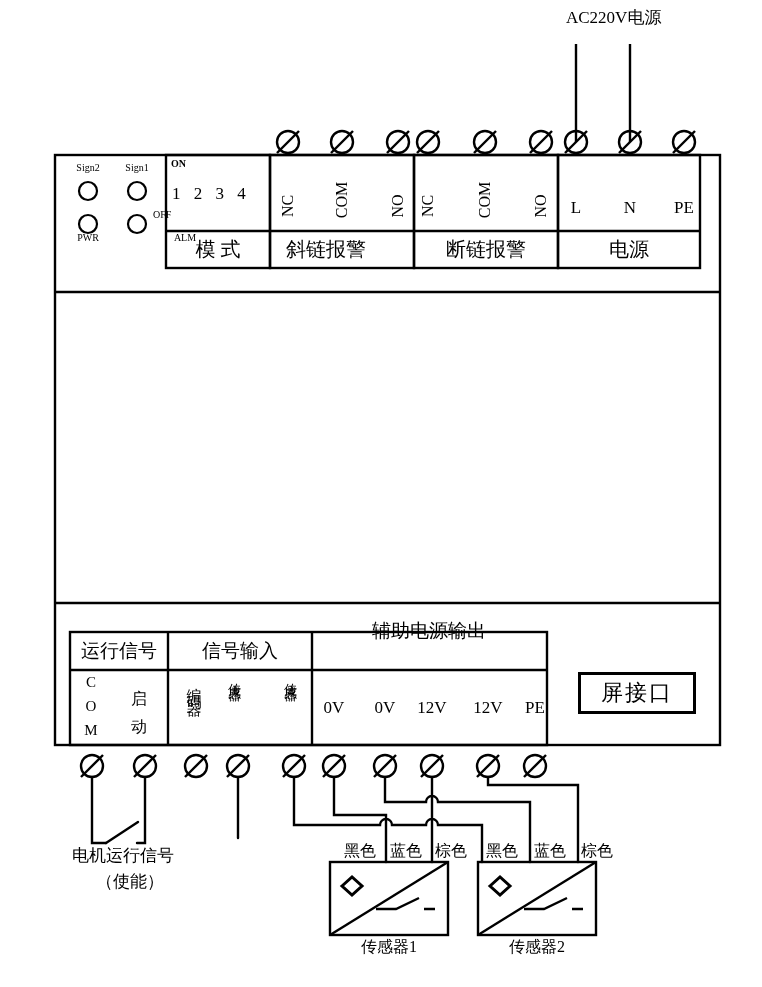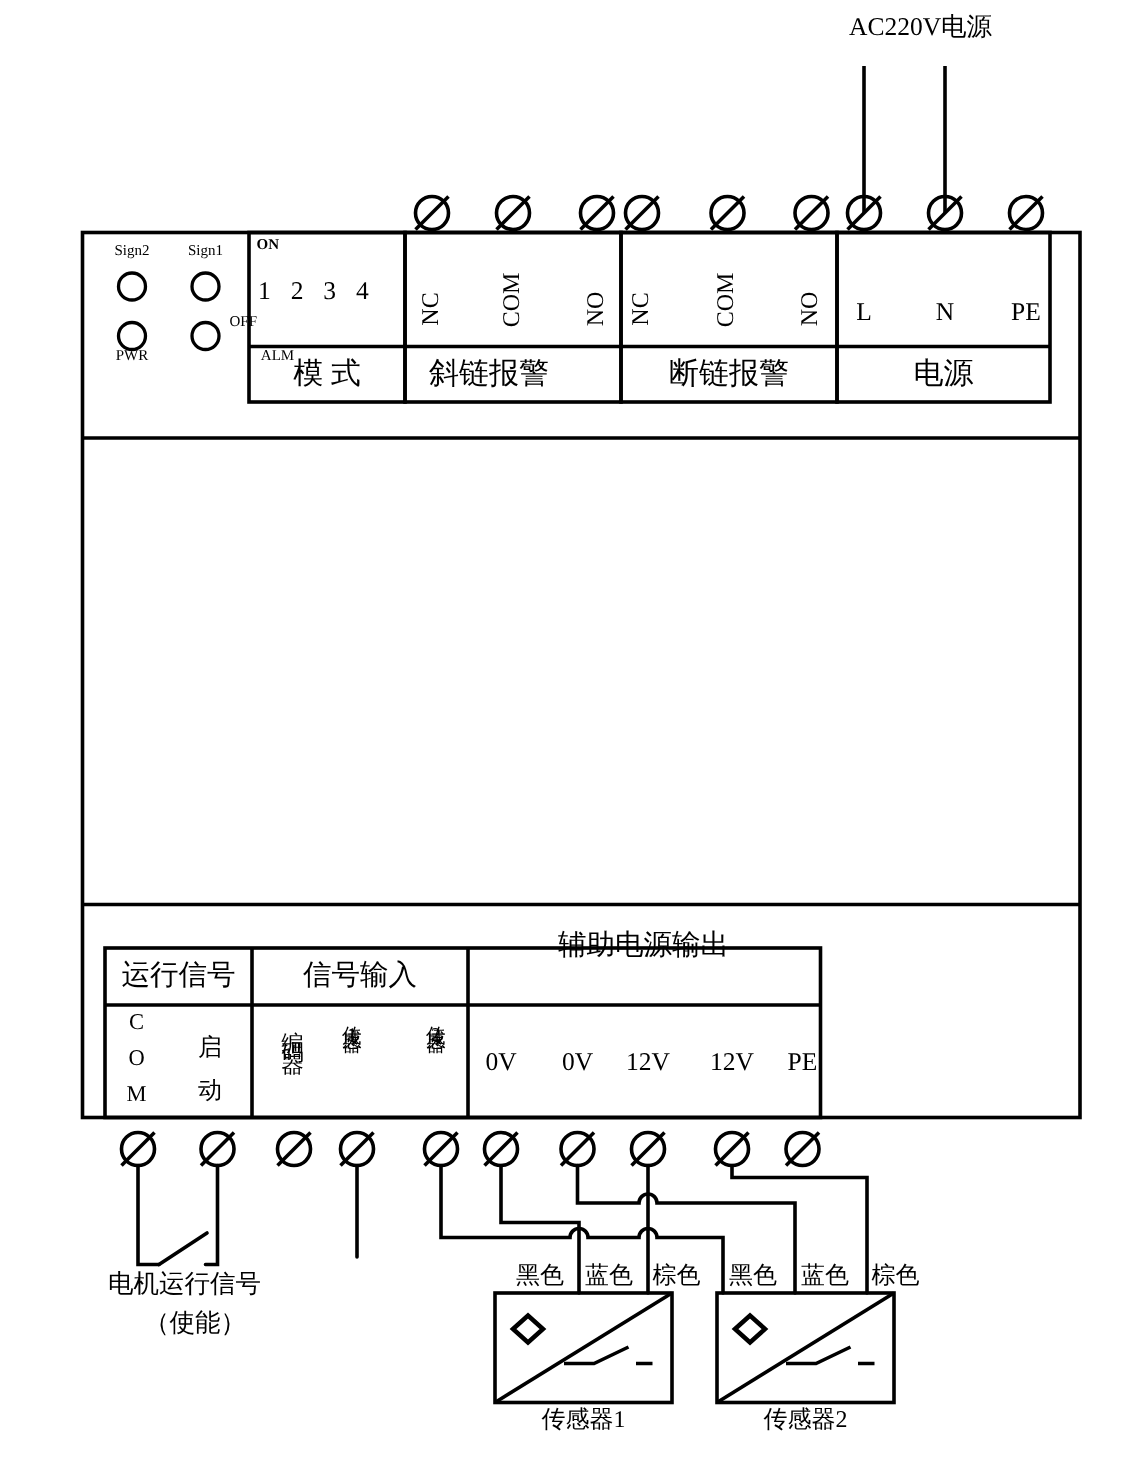--- a/index.html
+++ b/index.html
@@ -212,20 +212,21 @@
   <div class="txt t16 vstack" style="left:131px;top:676px;letter-spacing:30px;">启动</div>
   <div class="txt t15 vstack" style="left:186px;top:675px;letter-spacing:8px;">编码器</div>
   <div class="txt vstack" style="left:228px;top:673px;font-size:13px;letter-spacing:3px;">传感器1</div>
   <div class="txt vstack" style="left:284px;top:673px;font-size:13px;letter-spacing:3px;">传感器2</div>
   <div class="txt t17 ctr" style="left:334px;top:698px;">0V</div>
   <div class="txt t17 ctr" style="left:385px;top:698px;">0V</div>
   <div class="txt t17 ctr" style="left:432px;top:698px;">12V</div>
   <div class="txt t17 ctr" style="left:488px;top:698px;">12V</div>
   <div class="txt t17 ctr" style="left:535px;top:698px;">PE</div>
 
+  <div class="screen-port">屏接口</div>
 
   <div class="txt t17" style="left:72px;top:846px;">电机运行信号</div>
   <div class="txt t17" style="left:96px;top:872px;">（使能）</div>
 
   <div class="txt t16" style="left:344px;top:842px;">黑色</div>
   <div class="txt t16" style="left:390px;top:842px;">蓝色</div>
   <div class="txt t16" style="left:435px;top:842px;">棕色</div>
   <div class="txt t16" style="left:486px;top:842px;">黑色</div>
   <div class="txt t16" style="left:534px;top:842px;">蓝色</div>
   <div class="txt t16" style="left:581px;top:842px;">棕色</div>

